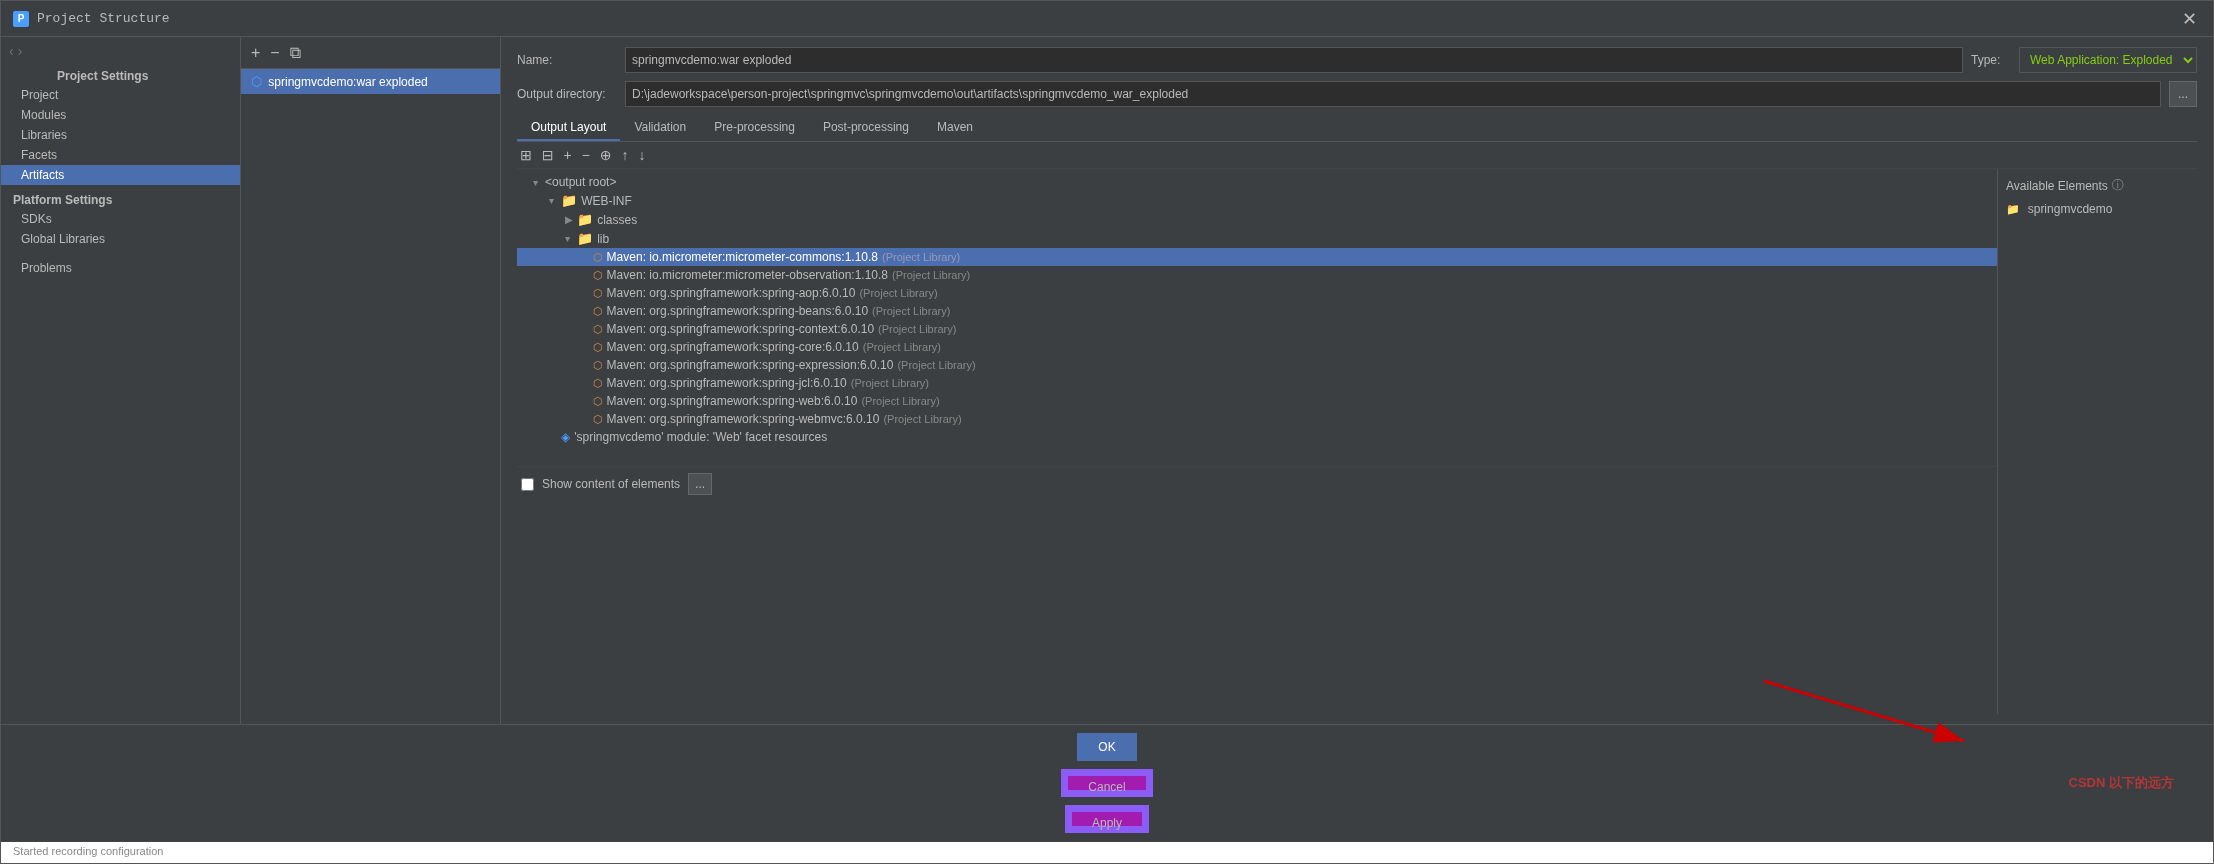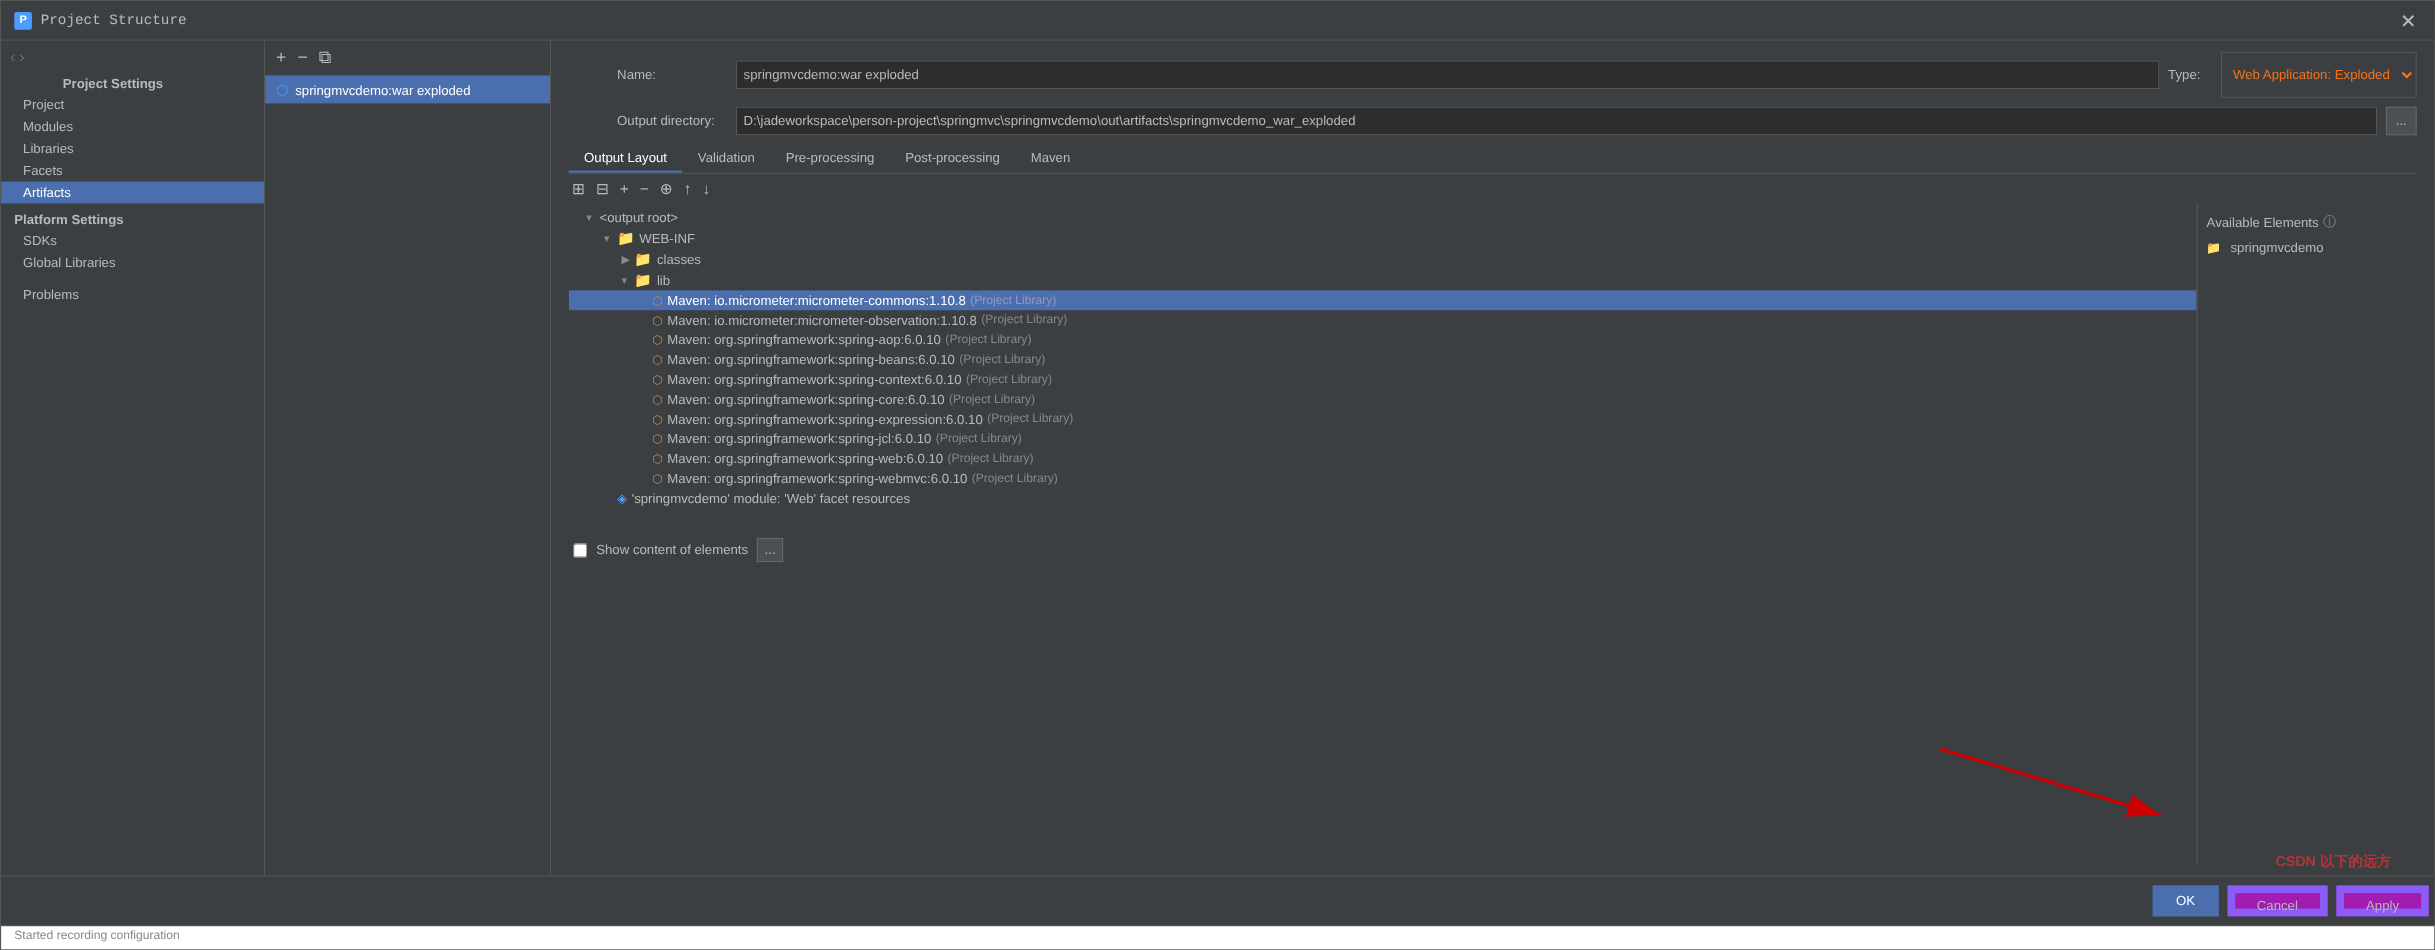--- a/index.html
+++ b/index.html
@@ -182,21 +182,20 @@
       display: flex;
       align-items: center;
       margin-bottom: 8px;
       gap: 8px;
     }
 
     .form-label {
       color: #bababa;
       font-size: 12px;
       min-width: 100px;
-      margin-left: 44px;
     }
 
     .form-input {
       flex: 1;
       background: #2d2d2d;
       border: 1px solid #555;
       color: #bababa;
       padding: 3px 6px;
       font-size: 12px;
       height: 26px;
@@ -224,24 +223,24 @@
 
     .type-label {
       color: #bababa;
       font-size: 12px;
       min-width: 40px;
     }
 
     .type-select {
       background: #3c3f41;
       border: 1px solid #555;
-      color: #f97316;
+      color: #84cc16;
       padding: 3px 6px;
       font-size: 12px;
-      height: 42px;
+      height: 26px;
       cursor: pointer;
     }
 
     .checkbox-row {
       display: flex;
       align-items: center;
       gap: 6px;
       margin-bottom: 10px;
       padding-left: 0;
     }
@@ -385,20 +384,21 @@
     
     .footer {
       display: flex;
       justify-content: flex-end;
       align-items: center;
       padding: 8px 5px;
       border-top: 1px solid #555;
       gap: 8px;
       background: #3c3f41;
       flex-shrink: 0;
+      flex-direction: column;
     }
 
     .footer-btn {
       padding: 4px 20px;
       font-size: 12px;
       cursor: pointer;
       border: 7px solid #8b5cf6;
       background: #a21caf;
       color: #bababa;
       height: 28px;

